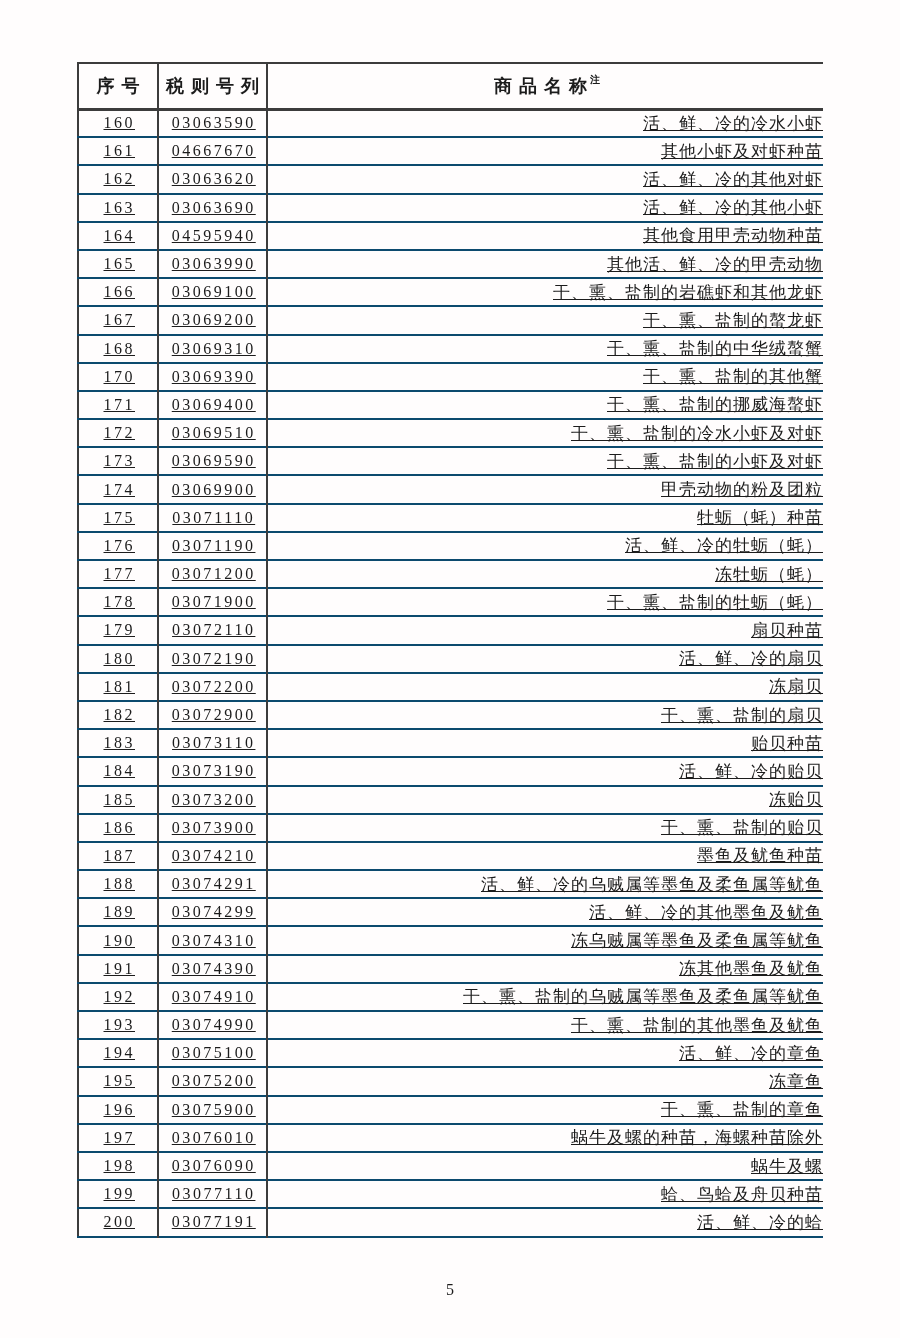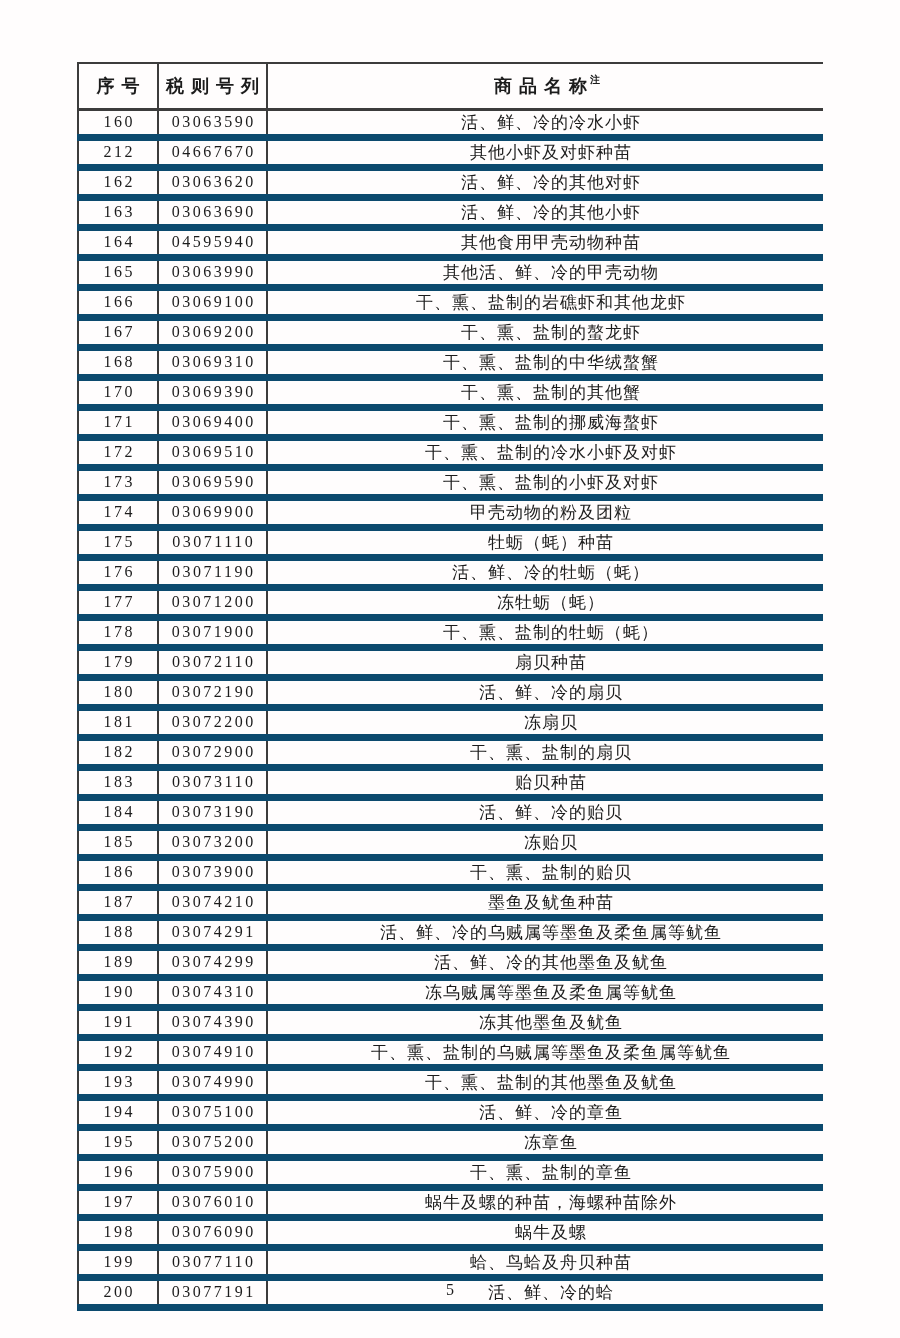--- a/index.html
+++ b/index.html
@@ -28,21 +28,21 @@
     border-collapse: collapse;
     table-layout: fixed;
     border-top: 2px solid #3c3c3c;
     border-bottom: 2px solid #3c3c3c;
     border-left: 2px solid #3c3c3c;
     border-right: none;
   }
   col.c-no   { width: 80px; }
   col.c-code { width: 109px; }
   thead tr { height: 46px; border-bottom: 3px solid #3c3c3c; padding-left: 8px; }
-  tbody tr { height: 28.2px; border-bottom: 7px solid #0c4a6e; }
+  tbody tr { height: 28.2px; border-bottom: 2px solid #0c4a6e; text-decoration: underline; }
   th, td {
     padding: 0;
     vertical-align: middle;
     white-space: nowrap;
     overflow: hidden;
   }
   th {
     font-weight: bold;
     font-size: 18px;
     letter-spacing: 7px;
@@ -51,21 +51,21 @@
   }
   td.col-no, td.col-code {
     text-align: center;
     font-size: 16px;
     letter-spacing: 2.5px;
     text-indent: 2.5px;
   }
   td.col-no, td.col-code { border-right: 2px solid #3c3c3c; }
   th.col-no, th.col-code { border-right: 2px solid #3c3c3c; }
   td.col-name {
-    text-align: center;
+    text-align: right;
     padding-left: 11px;
     font-size: 17px;
     letter-spacing: 1px;
   }
   th.col-name sup {
     font-size: 10px;
     font-weight: bold;
     letter-spacing: 0;
     text-indent: 0;
     vertical-align: super;
@@ -103,21 +103,21 @@
     </thead>
     <tbody>
 
         <tr>
           <td class="col-no">160</td>
           <td class="col-code">03063590</td>
           <td class="col-name">活、鲜、冷的冷水小虾</td>
         </tr>
 
         <tr>
-          <td class="col-no">212</td>
+          <td class="col-no">161</td>
           <td class="col-code">04667670</td>
           <td class="col-name">其他小虾及对虾种苗</td>
         </tr>
 
         <tr>
           <td class="col-no">162</td>
           <td class="col-code">03063620</td>
           <td class="col-name">活、鲜、冷的其他对虾</td>
         </tr>
 

